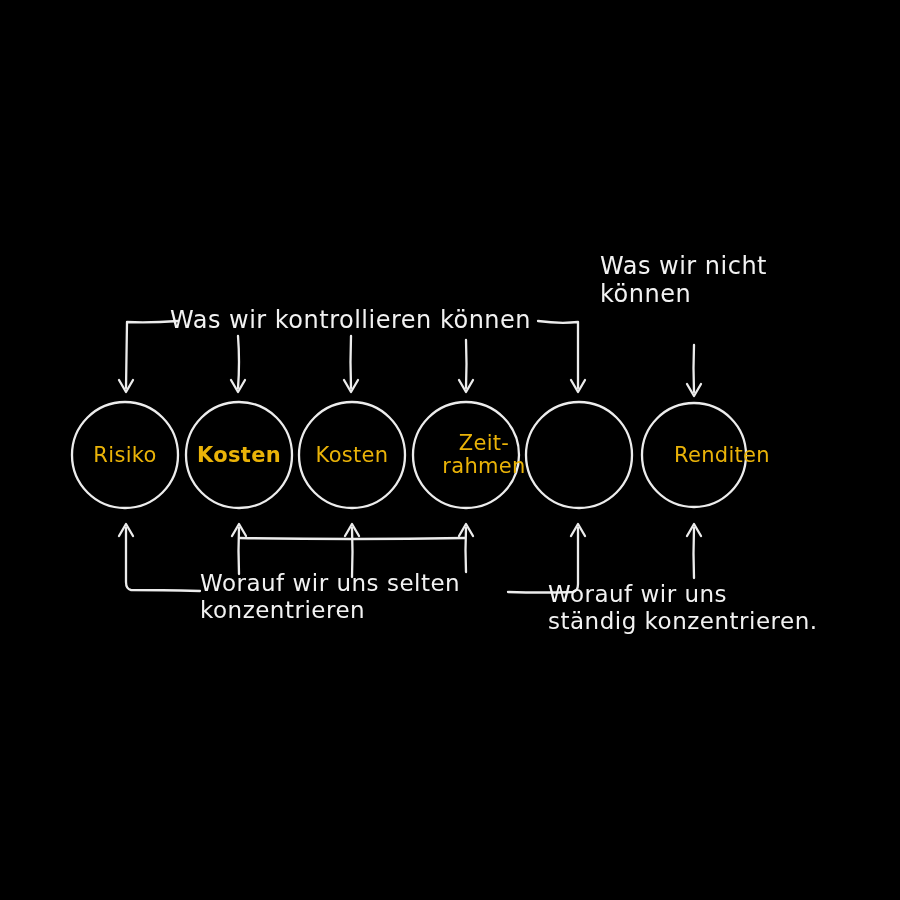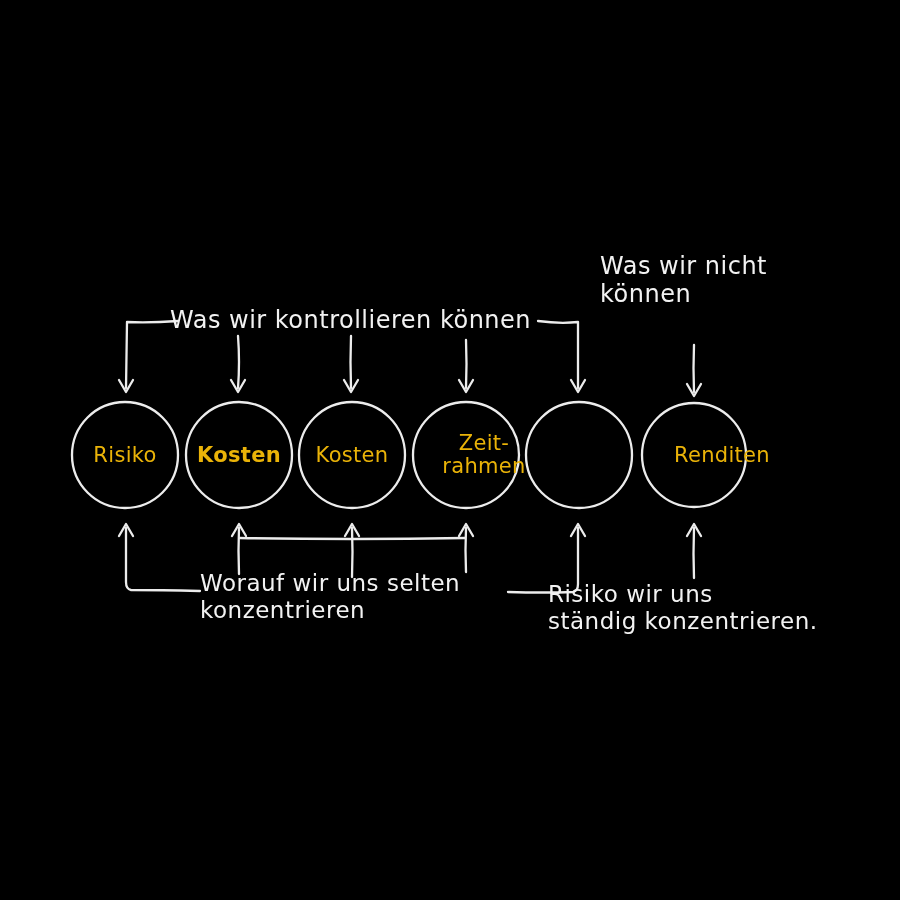--- a/index.html
+++ b/index.html
@@ -153,17 +153,17 @@
   <div class="circle-label" style="left:670px; top:403px; width:104px; height:104px;">
     <span class="line">Renditen</span>
   </div>
 
   <div class="label bottom-label" style="left:200px; top:570px; width:300px;">
     <span class="line">Worauf wir uns selten</span>
     <span class="line">konzentrieren</span>
   </div>
 
   <div class="label bottom-label" style="left:548px; top:581px; width:304px;">
-    <span class="line">Risiko wir uns</span>
+    <span class="line">Worauf wir uns</span>
     <span class="line">ständig konzentrieren.</span>
   </div>
 
 </div>
 
 </body></html>

